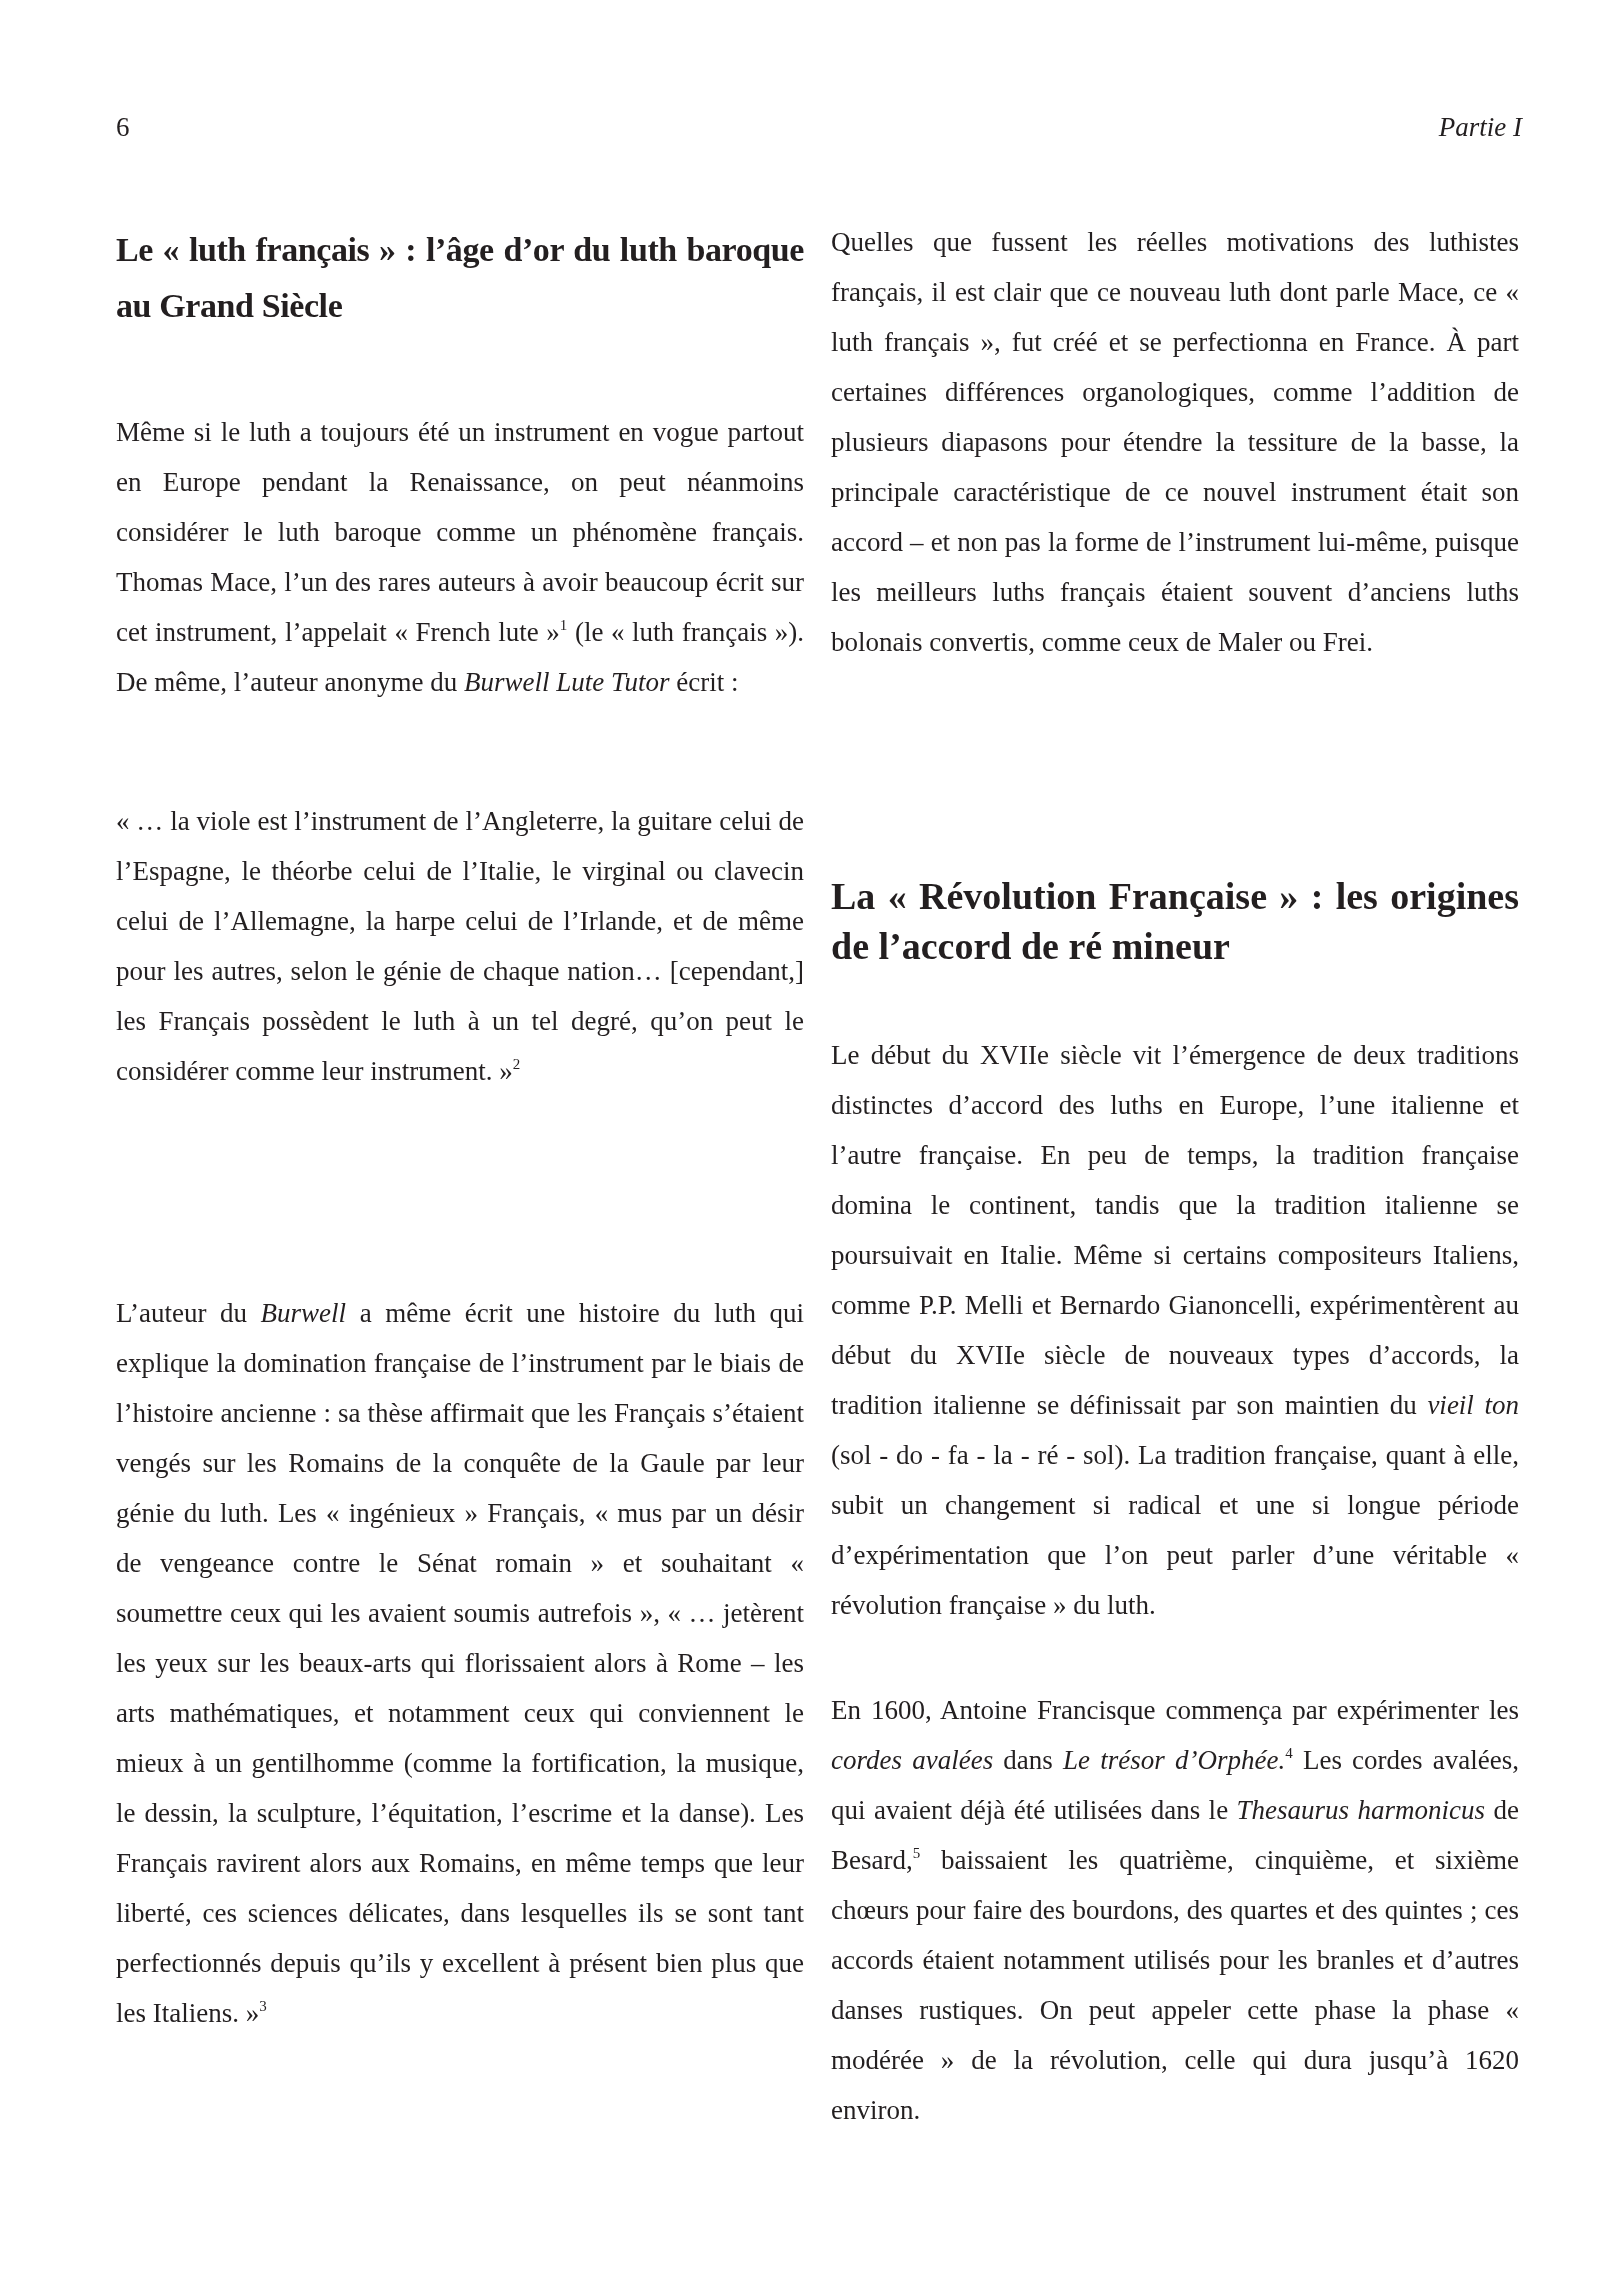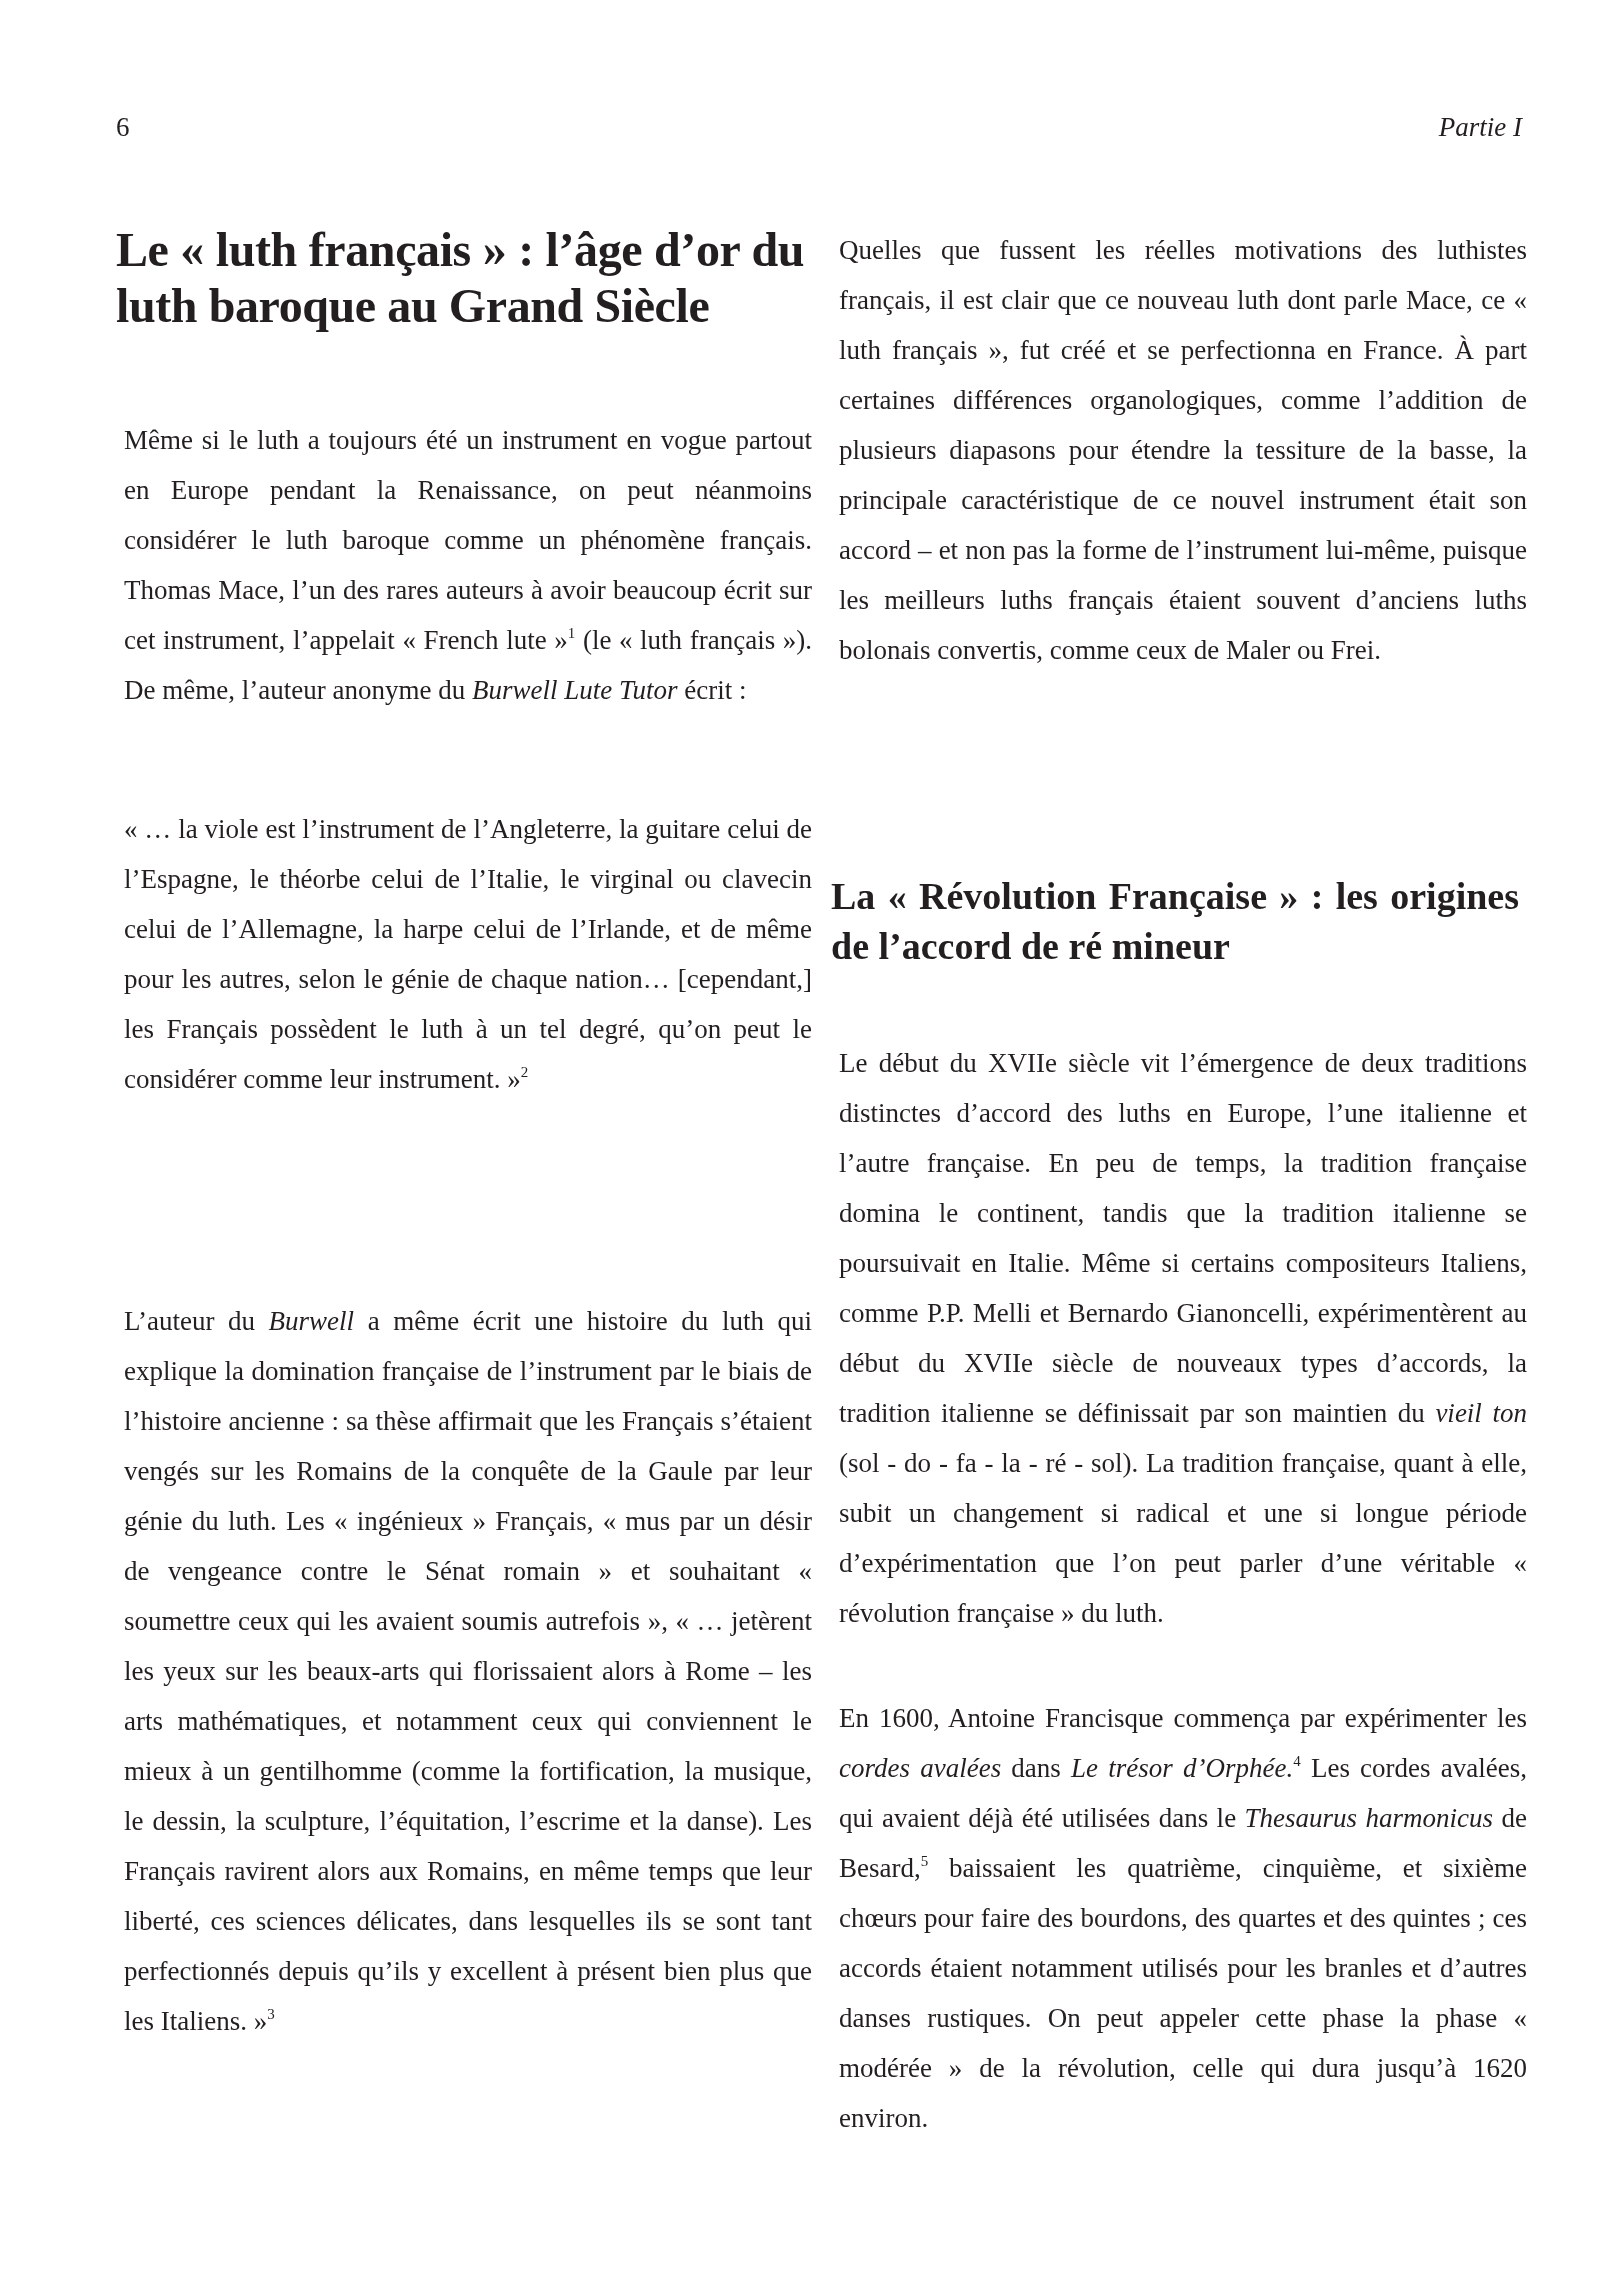--- a/index.html
+++ b/index.html
@@ -32,21 +32,21 @@
     }
     .col-left { left: 116px; }
     .col-right { left: 831px; }
 
     .chapter-title {
       position: absolute;
       top: 222px;
       left: 0;
       width: 688px;
       margin: 0;
-      font-size: 48px;
+      font-size: 34px;
       font-weight: bold;
       line-height: 56px;
       text-align: justify;
       text-align-last: left;
       letter-spacing: -0.4px;
     }
     .section-title {
       position: absolute;
       left: 0;
       width: 688px;
@@ -54,21 +54,21 @@
       font-size: 38px;
       font-weight: bold;
       line-height: 50px;
       text-align: justify;
       text-align-last: left;
     }
     .para {
       position: absolute;
       left: 0;
       width: 688px;
-      margin: 8px;
+      margin: 0;
       font-size: 27px;
       line-height: 50px;
       text-align: justify;
       hyphens: manual;
     }
     .para em { font-style: italic; }
     .para sup {
       font-size: 15px;
       line-height: 0;
       vertical-align: 10.7px;

